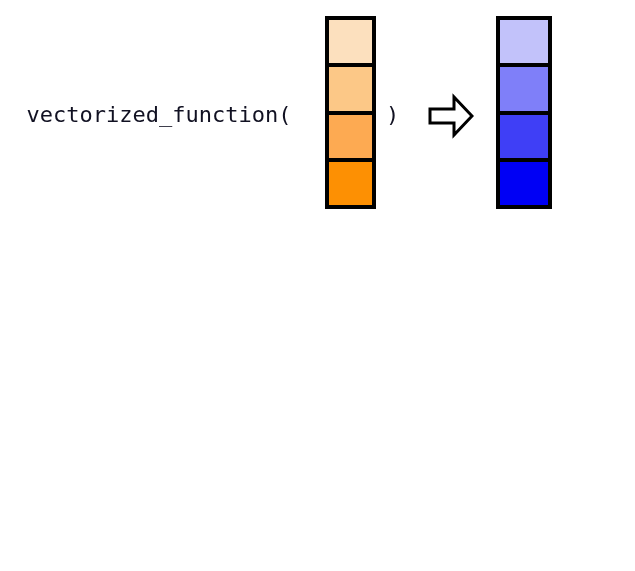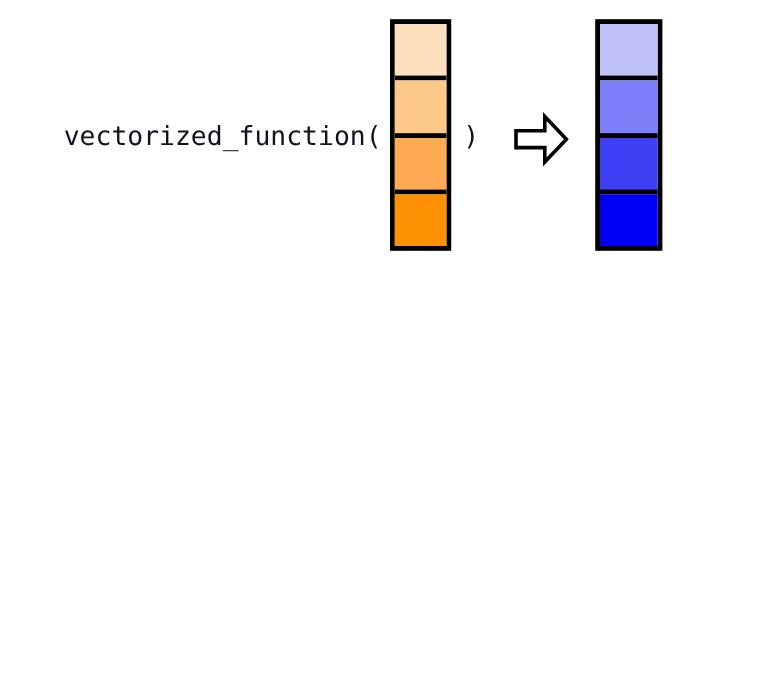--- a/index.html
+++ b/index.html
@@ -32,21 +32,21 @@
   
   .call-label {
     position: absolute;
     font-family: "DejaVu Sans Mono", "Liberation Mono", monospace;
     font-size: 22px;
     letter-spacing: 0px;
     color: #111122;
     white-space: pre;
     line-height: 1;
   }
-  .call-open  { text-align: right; }
+  .call-open  { text-align: center; }
   .call-close { text-align: left; }
 
   #vec-open   { left: 0px;   top: 104px; width: 318px; }
   #vec-close  { left: 386px; top: 104px; width: 30px;  }
 
   
   .vector-column {
     position: absolute;
     border: 4px solid #000000;
     box-sizing: border-box;

